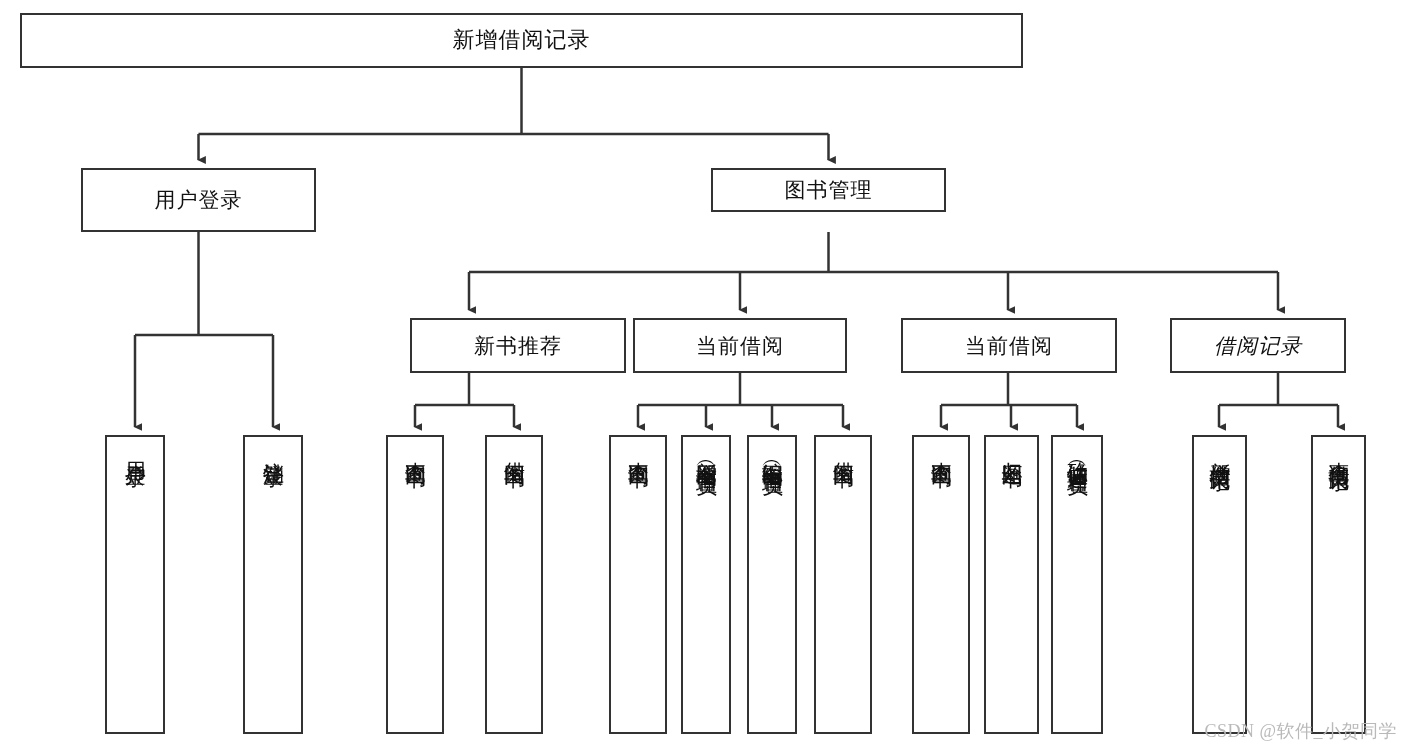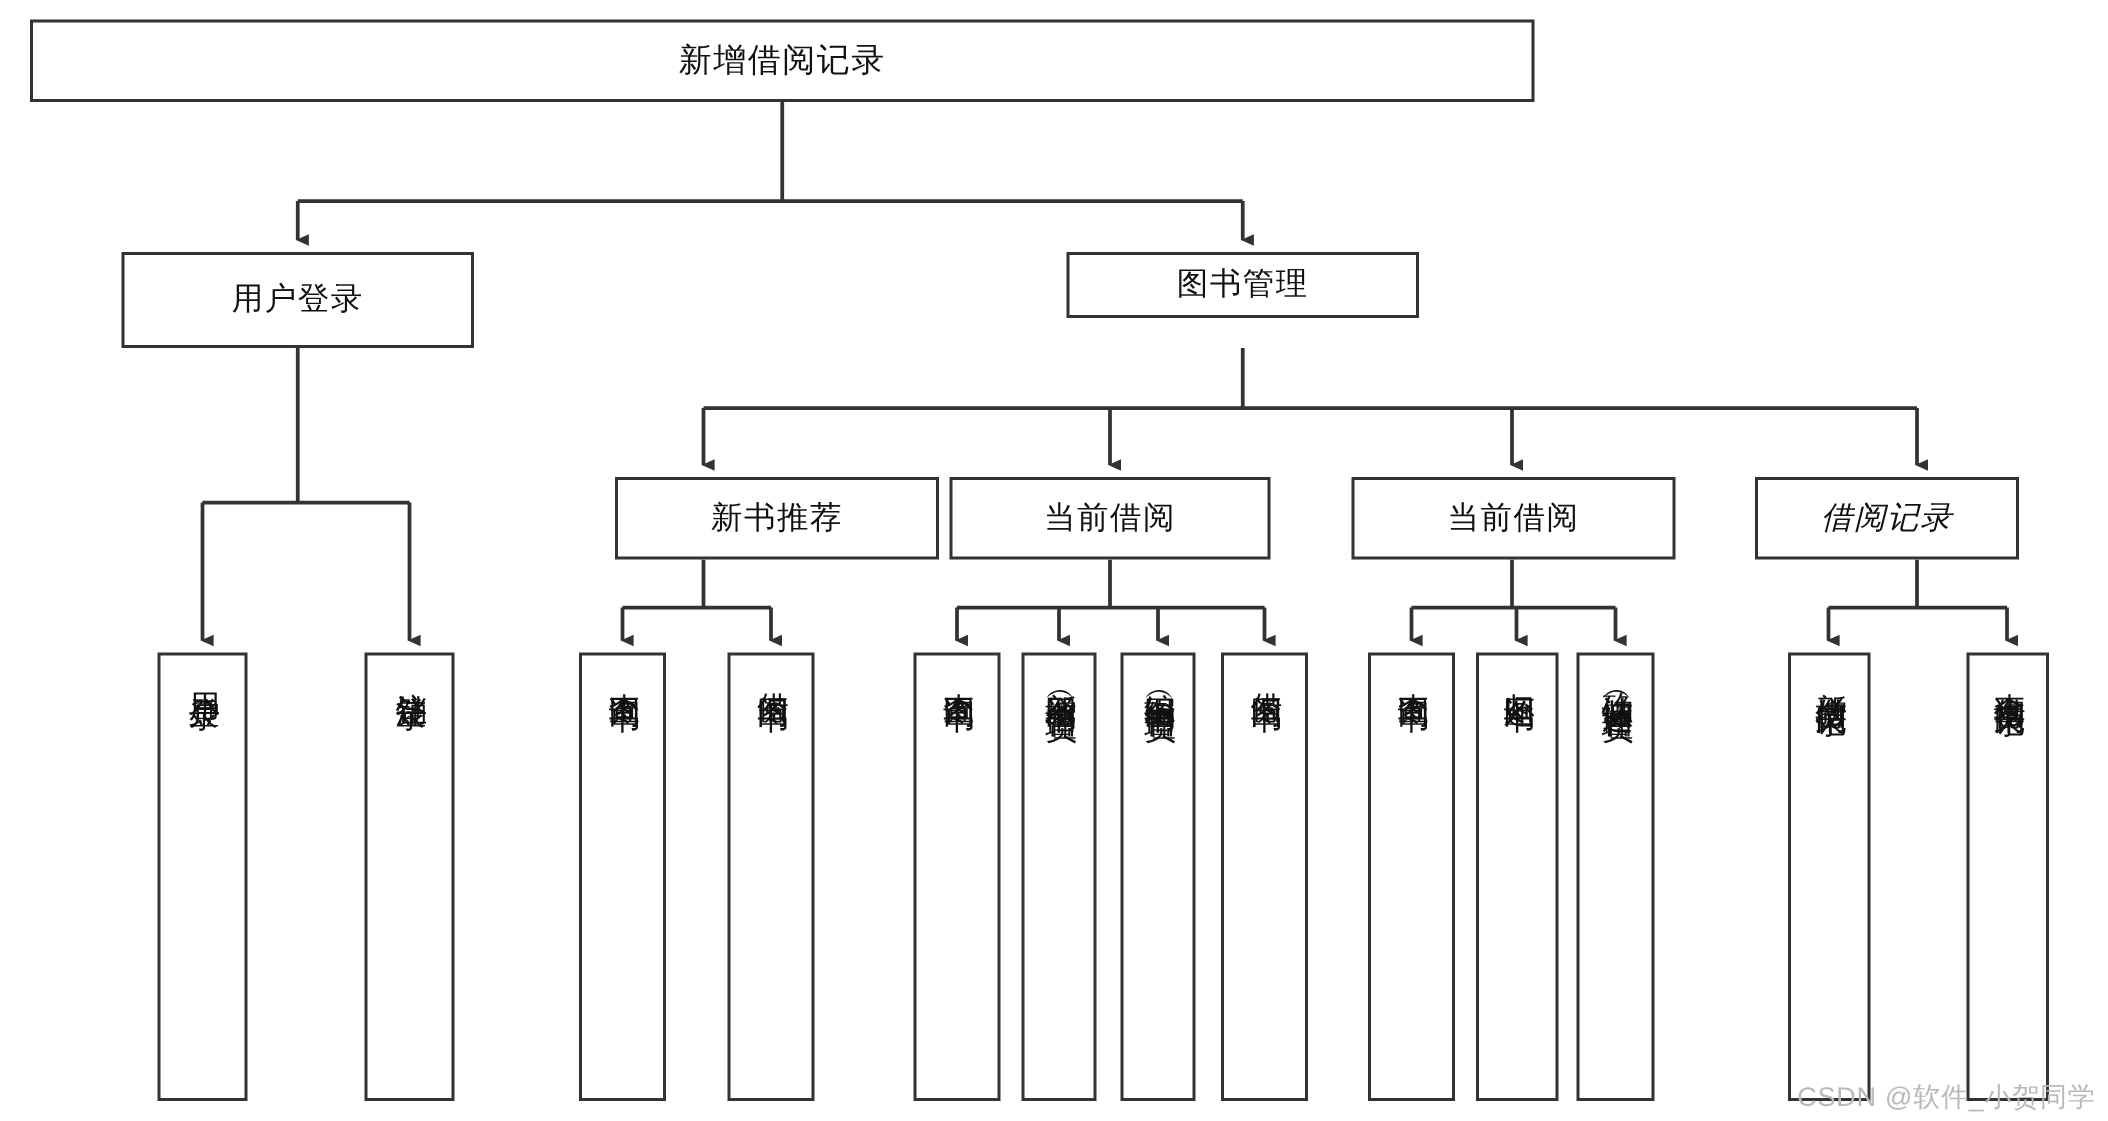--- a/index.html
+++ b/index.html
@@ -62,20 +62,21 @@
   }
   #watermark {
     position: absolute;
     right: 8px;
     bottom: 4px;
     font-size: 18px;
     color: #b9b9b9;
     letter-spacing: 0.5px;
     white-space: nowrap;
     z-index: 5;
+    font-family: Liberation Serif, serif;
   }
 </style>
 </head>
 <body>
 
 <div id="canvas">
 
   <svg id="edges" viewBox="0 0 1405 747" xmlns="http://www.w3.org/2000/svg">
     <defs>
       <marker id="arrowhead" markerWidth="9" markerHeight="9" refX="4.2" refY="7.4" orient="auto" markerUnits="userSpaceOnUse">

